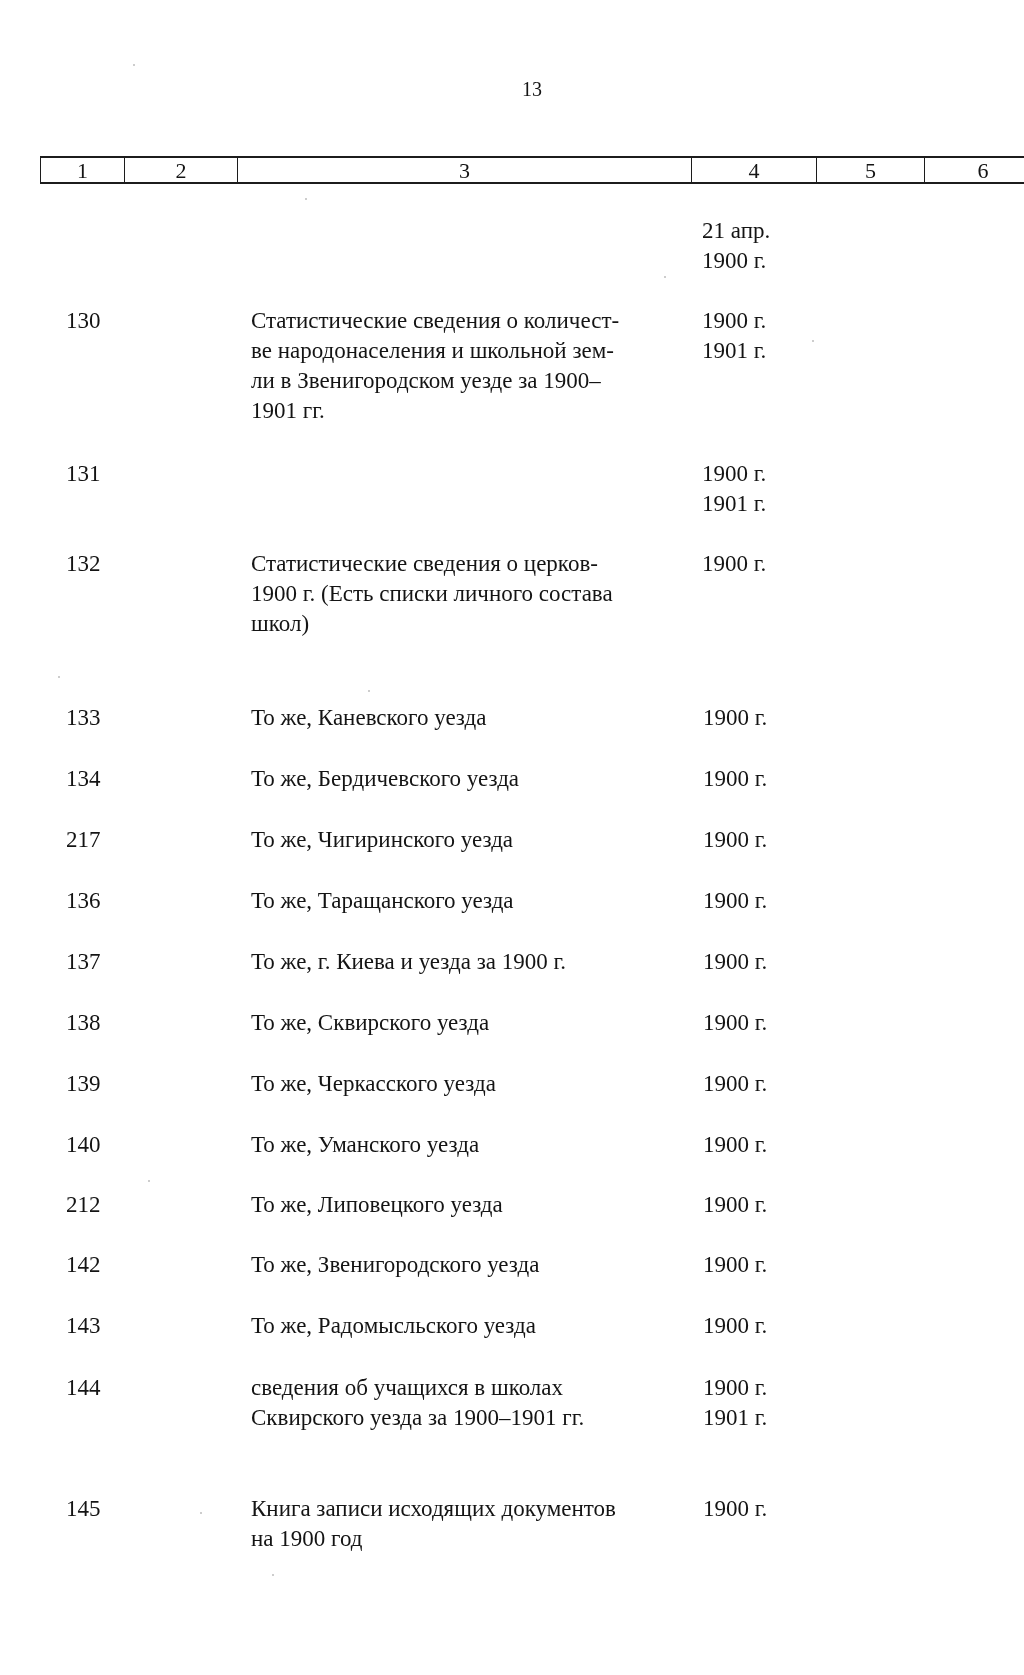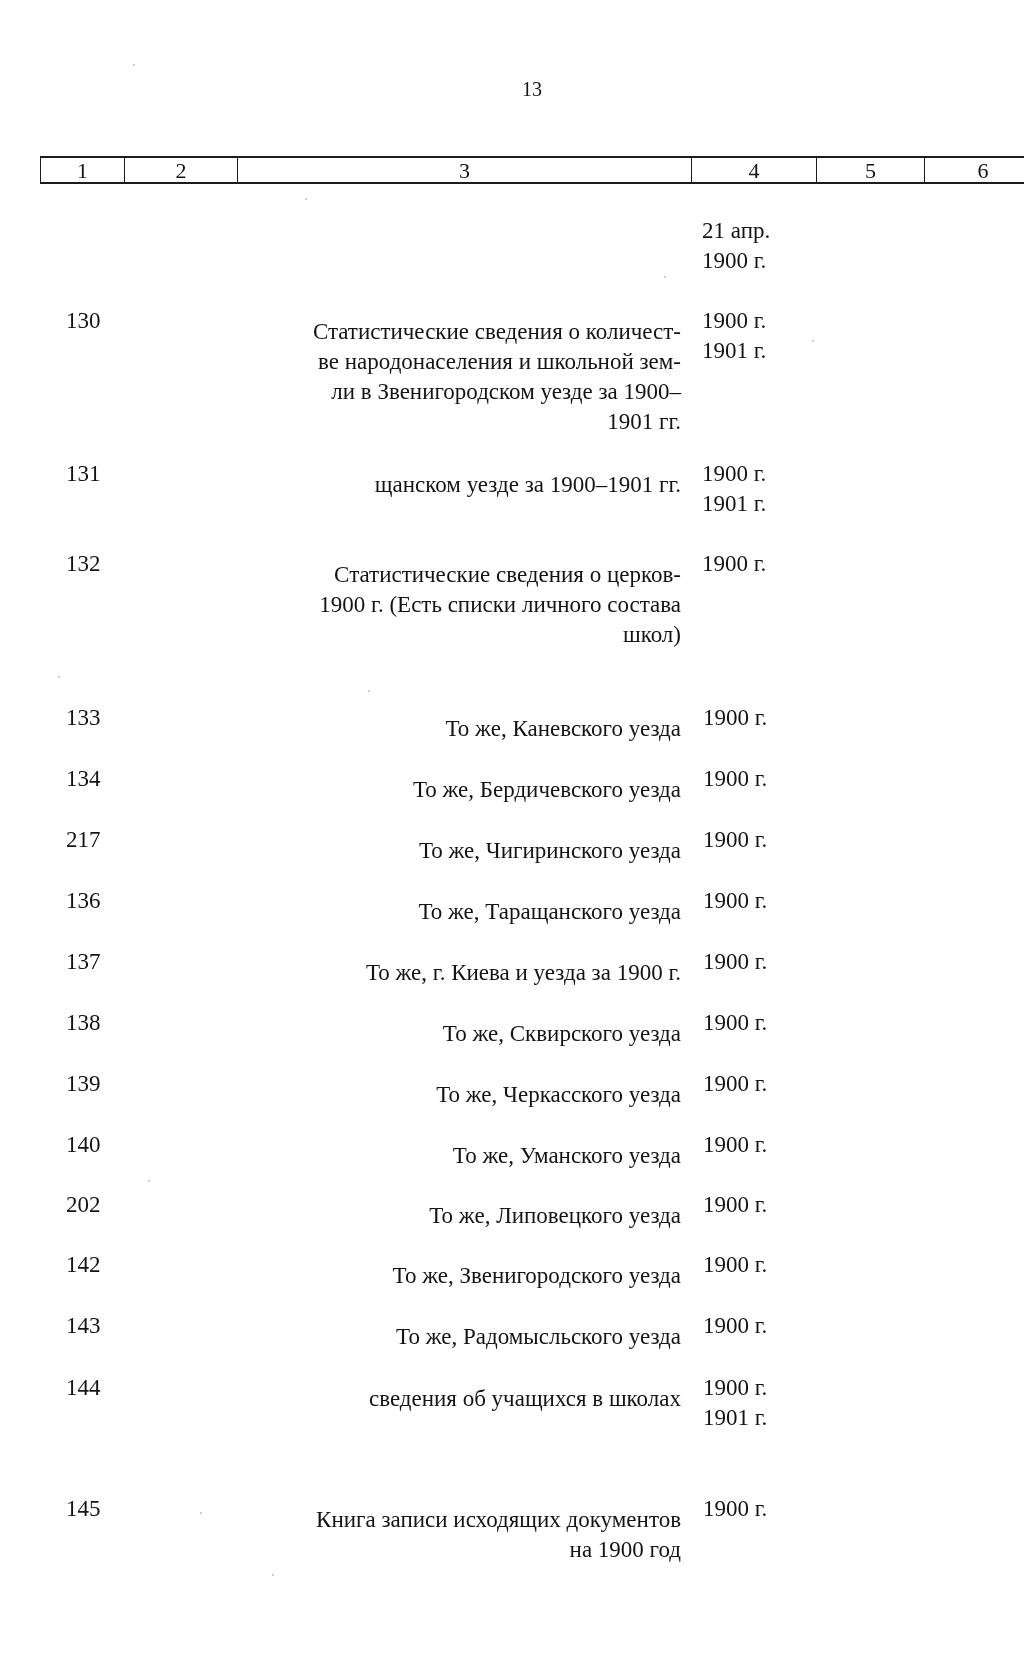--- a/index.html
+++ b/index.html
@@ -6,21 +6,21 @@
   body { width: 1024px; height: 1675px; position: relative; overflow: hidden;
          font-family: "Liberation Serif", "DejaVu Serif", serif; color: #141414; }
   .page-number { position: absolute; left: 522px; top: 62px; font-size: 20px; letter-spacing: 0; margin-top: 16px; }
   .header-table { position: absolute; left: 40px; top: 156px; width: 1000px; height: 28px;
                   border-top: 2px solid #1c1c1c; border-bottom: 2px solid #1c1c1c; border-left: 1.5px solid #1c1c1c;
                   box-sizing: border-box; }
   .hcell { position: absolute; top: 0; height: 100%; border-right: 1.5px solid #1c1c1c; box-sizing: border-box;
            font-size: 22px; text-align: center; line-height: 26px; }
   .row { position: absolute; left: 0; width: 1024px; font-size: 23px; line-height: 30px; }
   .c1 { position: absolute; left: 66px; top: 0; }
-  .c3 { position: absolute; left: 251px; top: 11px; width: 430px; white-space: pre-line; text-align: right; }
+  .c3 { position: absolute; left: 251px; top: 0; width: 430px; white-space: pre-line; }
   .c4 { position: absolute; left: 702px; top: 0; white-space: pre-line; }
   .c3 span, .c4 span { display: block; }
   .speck { position: absolute; width: 2px; height: 2px; background: #bdbdbd; border-radius: 1px; }
 </style>
 </head>
 <body>
 
 <div class="page-number">13</div>
 
 <div class="header-table">
@@ -38,21 +38,21 @@
       <div class="c3"></div>
       <div class="c4"><span>21 апр.</span><span>1900 г.</span></div>
     </div>
     <div class="row" style="top: 306px;">
       <div class="c1">130</div>
       <div class="c3"><span>Статистические сведения о количест-</span><span>ве народонаселения и школьной зем-</span><span>ли в Звенигородском уезде за 1900–</span><span>1901 гг.</span></div>
       <div class="c4"><span>1900 г.</span><span>1901 г.</span></div>
     </div>
     <div class="row" style="top: 459px;">
       <div class="c1">131</div>
-      <div class="c3"><span>щанском уезде за 1900–1901 гг.</span></div>
+      <div class="c3"></div>
       <div class="c4"><span>1900 г.</span><span>1901 г.</span></div>
     </div>
     <div class="row" style="top: 549px;">
       <div class="c1">132</div>
       <div class="c3"><span>Статистические сведения о церков-</span><span>1900 г. (Есть списки личного состава</span><span>школ)</span></div>
       <div class="c4"><span>1900 г.</span></div>
     </div>
     <div class="row" style="top: 703px;">
       <div class="c1">133</div>
       <div class="c3"><span>То же, Каневского уезда</span></div>
@@ -87,37 +87,37 @@
       <div class="c1">139</div>
       <div class="c3"><span>То же, Черкасского уезда</span></div>
       <div class="c4" style="left: 703px;"><span>1900 г.</span></div>
     </div>
     <div class="row" style="top: 1130px;">
       <div class="c1">140</div>
       <div class="c3"><span>То же, Уманского уезда</span></div>
       <div class="c4" style="left: 703px;"><span>1900 г.</span></div>
     </div>
     <div class="row" style="top: 1190px;">
-      <div class="c1">202</div>
+      <div class="c1">212</div>
       <div class="c3"><span>То же, Липовецкого уезда</span></div>
       <div class="c4" style="left: 703px;"><span>1900 г.</span></div>
     </div>
     <div class="row" style="top: 1250px;">
       <div class="c1">142</div>
       <div class="c3"><span>То же, Звенигородского уезда</span></div>
       <div class="c4" style="left: 703px;"><span>1900 г.</span></div>
     </div>
     <div class="row" style="top: 1311px;">
       <div class="c1">143</div>
       <div class="c3"><span>То же, Радомысльского уезда</span></div>
       <div class="c4" style="left: 703px;"><span>1900 г.</span></div>
     </div>
     <div class="row" style="top: 1373px;">
       <div class="c1">144</div>
-      <div class="c3"><span>сведения об учащихся в школах</span></div>
+      <div class="c3"><span>сведения об учащихся в школах</span><span>Сквирского уезда за 1900–1901 гг.</span></div>
       <div class="c4" style="left: 703px;"><span>1900 г.</span><span>1901 г.</span></div>
     </div>
     <div class="row" style="top: 1494px;">
       <div class="c1">145</div>
       <div class="c3"><span>Книга записи исходящих документов</span><span>на 1900 год</span></div>
       <div class="c4" style="left: 703px;"><span>1900 г.</span></div>
     </div>
   </div>
 
 <div class="speck" style="left:133px;top:64px;"></div>

